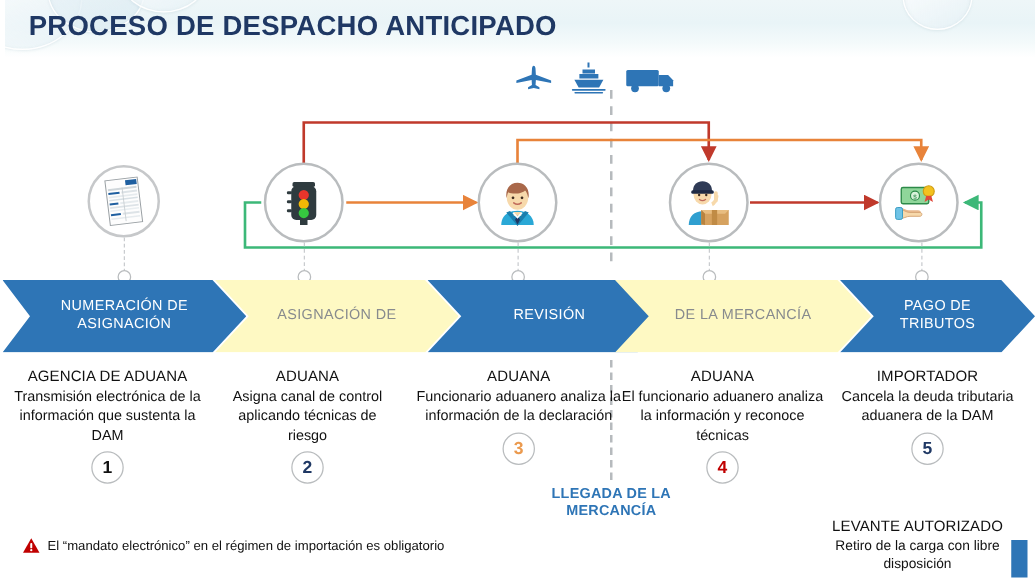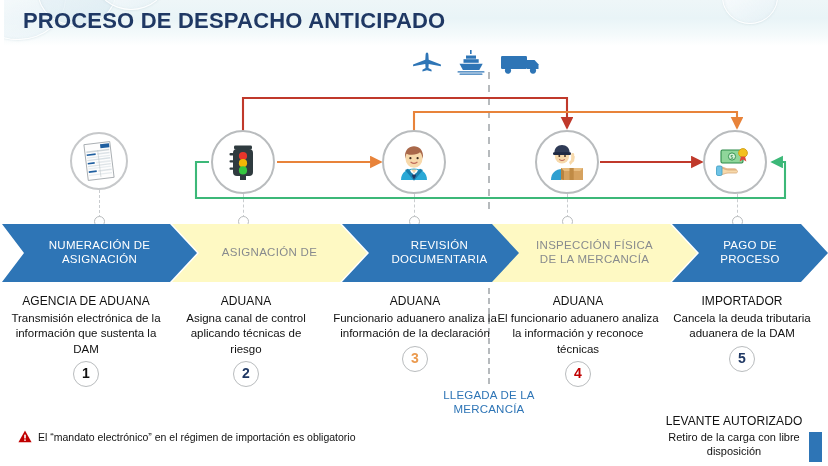--- a/index.html
+++ b/index.html
@@ -75,21 +75,21 @@
   .desc .body { display:block; }
   .numcircle {
     margin:4px auto 0; width:26px; height:26px; border-radius:50%;
     border:1.5px solid #b9bcbe; background:#fff;
     display:flex; align-items:center; justify-content:center;
     font-size:14px; font-weight:bold;
   }
 
   
   .arrival {
-    position:absolute; text-align:center; font-size:11.5px; font-weight:normal;
+    position:absolute; text-align:center; font-size:11.5px; font-weight:bold;
     color:#2e75b6; line-height:1.25; letter-spacing:.2px;
   }
   .footnote {
     position:absolute; left:18px; top:430px; display:flex; align-items:center; gap:6px;
     font-size:10.5px; color:#111;
   }
   .levante { position:absolute; text-align:center; font-size:11px; color:#111; line-height:1.3; }
   .levante .t { font-weight:normal; font-size:12px; display:block; letter-spacing:.1px; }
   .edge-bar { position:absolute; right:6px; bottom:4px; width:13px; height:30px; background:#2e75b6; }
   .vdash { position:absolute; border-left:2px dashed #b6babd; }
@@ -261,33 +261,31 @@
       </span>
     </div>
     <div class="chev gray" style="left:172px; width:195px; clip-path:polygon(0 0, 168px 0, 195px 29px, 168px 58px, 0 58px, 27px 29px);">
       <span>
         <span>ASIGNACIÓN DE</span>
       </span>
     </div>
     <div class="chev blue" style="left:342px; width:195px; clip-path:polygon(0 0, 168px 0, 195px 29px, 168px 58px, 0 58px, 27px 29px);">
       <span>
         <span>REVISIÓN</span>
-        <span>DOCUMENTARIA</span>
       </span>
     </div>
     <div class="chev gray" style="left:492px; width:205px; clip-path:polygon(0 0, 178px 0, 205px 29px, 178px 58px, 0 58px, 27px 29px);">
       <span>
-        <span>INSPECCIÓN FÍSICA</span>
         <span>DE LA MERCANCÍA</span>
       </span>
     </div>
     <div class="chev blue" style="left:672px; width:156px; clip-path:polygon(0 0, 129px 0, 156px 29px, 129px 58px, 0 58px, 27px 29px);">
       <span>
         <span>PAGO DE</span>
-        <span>PROCESO</span>
+        <span>TRIBUTOS</span>
       </span>
     </div>
   </div>
 
   <div class="vdash" style="left:488px; top:288px; height:96px;"></div>
 
   <div class="desc" style="left:2px; top:294px; width:168px;">
     <span class="who">AGENCIA DE ADUANA</span>
     <span class="body">Transmisión electrónica de la información que sustenta la DAM</span>
     <div class="numcircle" style="color:#111111;">1</div>

